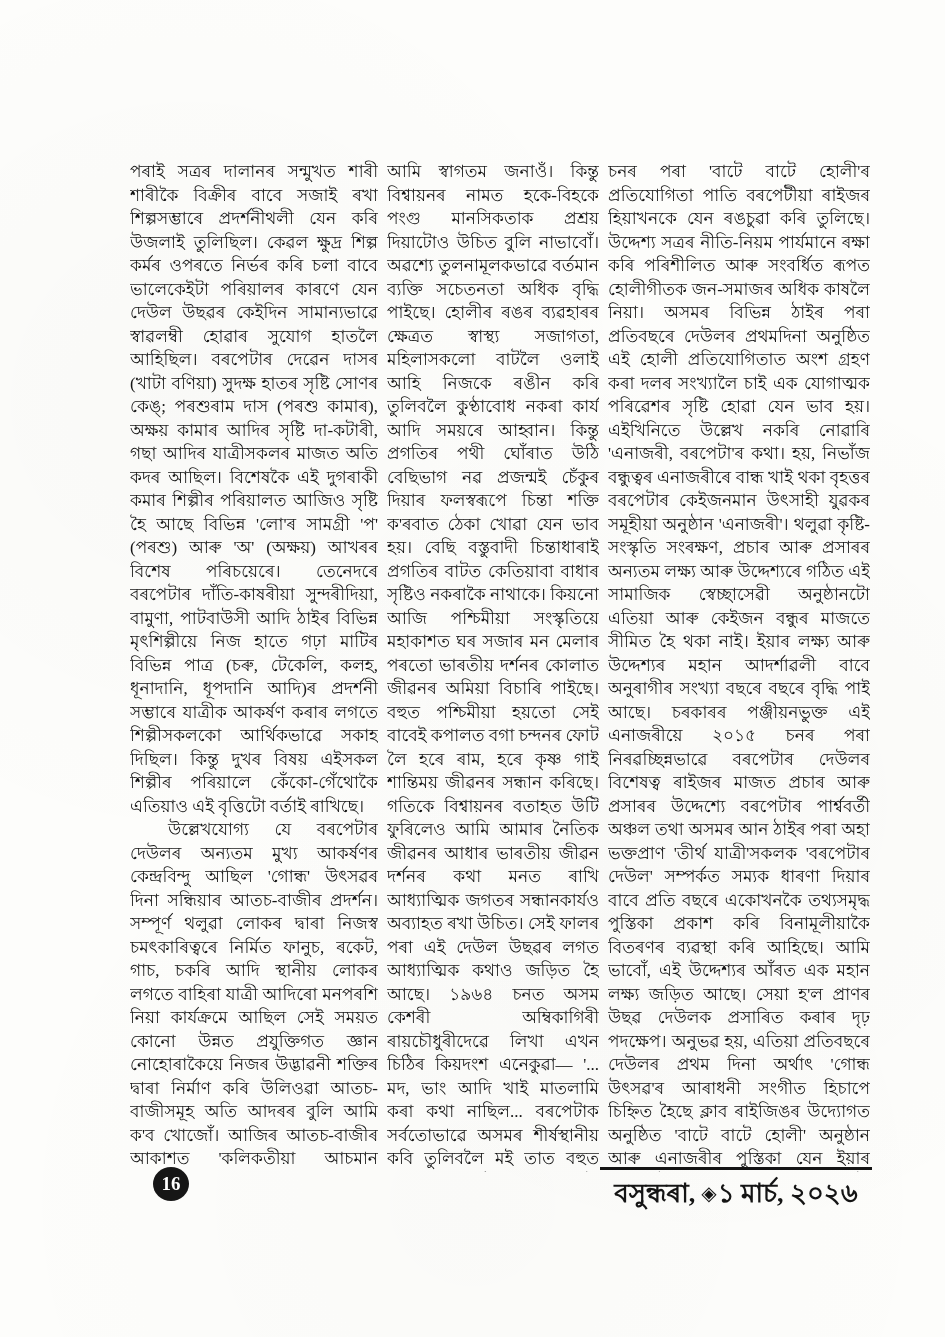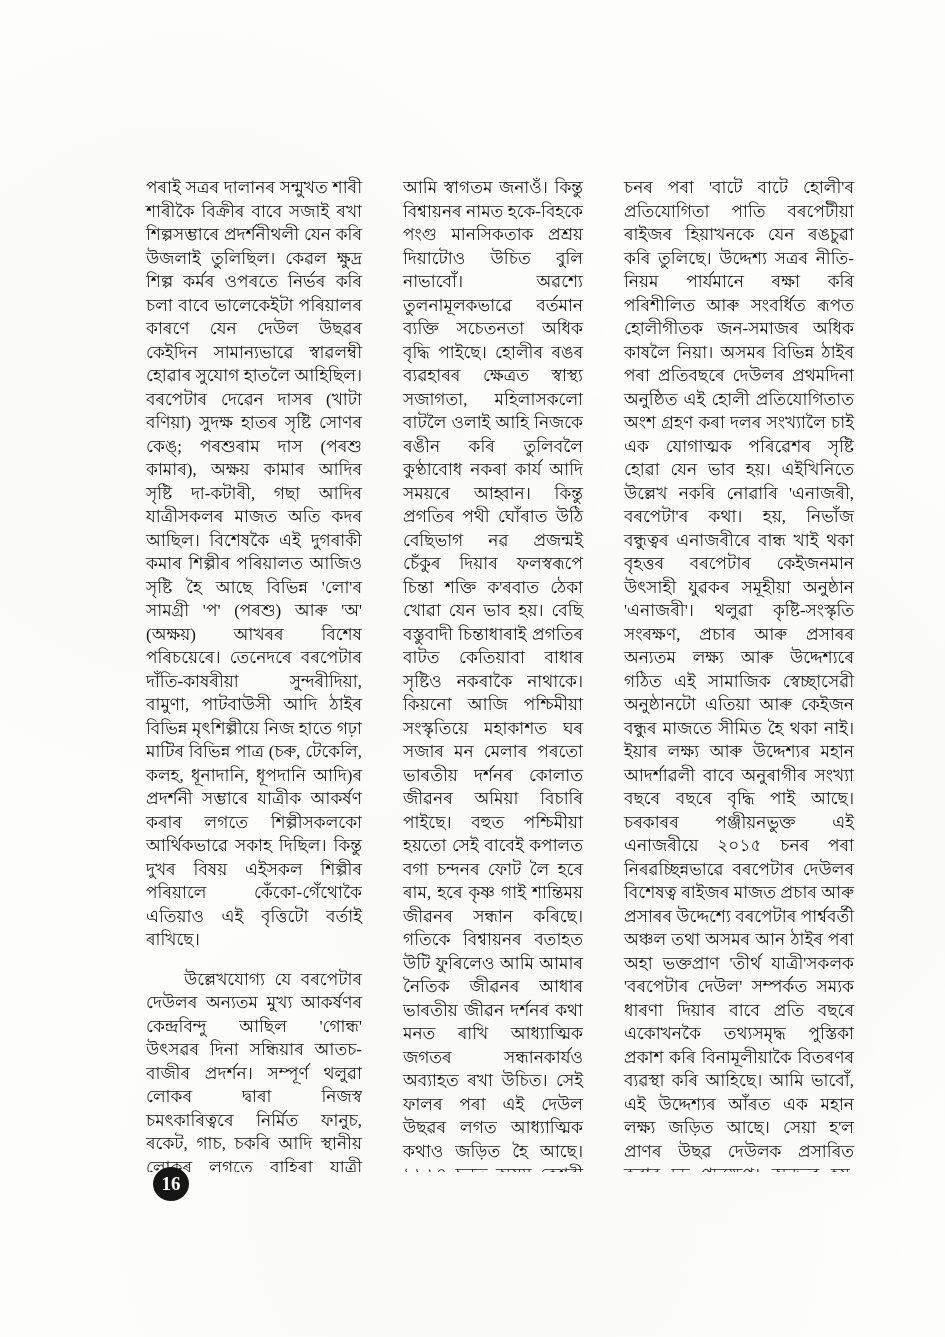--- a/index.html
+++ b/index.html
@@ -39,21 +39,21 @@
   }
   .col {
     height: 1012px;
     overflow: hidden;
     text-align: justify;
     font-size: 17px;
     line-height: 23.5px;
     letter-spacing: 0px;
   }
   .col p {
-    margin: 16px;
+    margin: 0;
     padding: 0;
   }
   .col p.indented {
     text-indent: 38px;
   }
   .page-num-badge {
     position: absolute;
     left: 153px;
     top: 1167px;
     width: 36px;
@@ -109,14 +109,17 @@
       <p>চনৰ পৰা 'বাটে বাটে হোলী'ৰ প্ৰতিযোগিতা পাতি বৰপেটীয়া ৰাইজৰ হিয়াখনকে যেন ৰঙচুৱা কৰি তুলিছে। উদ্দেশ্য সত্ৰৰ নীতি-নিয়ম পাৰ্যমানে ৰক্ষা কৰি পৰিশীলিত আৰু সংবৰ্ধিত ৰূপত হোলীগীতক জন-সমাজৰ অধিক কাষলৈ নিয়া। অসমৰ বিভিন্ন ঠাইৰ পৰা প্ৰতিবছৰে দেউলৰ প্ৰথমদিনা অনুষ্ঠিত এই হোলী প্ৰতিযোগিতাত অংশ গ্ৰহণ কৰা দলৰ সংখ্যালৈ চাই এক যোগাত্মক পৰিৱেশৰ সৃষ্টি হোৱা যেন ভাব হয়। এইখিনিতে উল্লেখ নকৰি নোৱাৰি 'এনাজৰী, বৰপেটা'ৰ কথা। হয়, নিভাঁজ বন্ধুত্বৰ এনাজৰীৰে বান্ধ খাই থকা বৃহত্তৰ বৰপেটাৰ কেইজনমান উৎসাহী যুৱকৰ সমূহীয়া অনুষ্ঠান 'এনাজৰী'। থলুৱা কৃষ্টি-সংস্কৃতি সংৰক্ষণ, প্ৰচাৰ আৰু প্ৰসাৰৰ অন্যতম লক্ষ্য আৰু উদ্দেশ্যৰে গঠিত এই সামাজিক স্বেচ্ছাসেৱী অনুষ্ঠানটো এতিয়া আৰু কেইজন বন্ধুৰ মাজতে সীমিত হৈ থকা নাই। ইয়াৰ লক্ষ্য আৰু উদ্দেশ্যৰ মহান আদৰ্শাৱলী বাবে অনুৰাগীৰ সংখ্যা বছৰে বছৰে বৃদ্ধি পাই আছে। চৰকাৰৰ পঞ্জীয়নভুক্ত এই এনাজৰীয়ে ২০১৫ চনৰ পৰা নিৰৱচ্ছিন্নভাৱে বৰপেটাৰ দেউলৰ বিশেষত্ব ৰাইজৰ মাজত প্ৰচাৰ আৰু প্ৰসাৰৰ উদ্দেশ্যে বৰপেটাৰ পাৰ্শ্ববৰ্তী অঞ্চল তথা অসমৰ আন ঠাইৰ পৰা অহা ভক্তপ্ৰাণ 'তীৰ্থ যাত্ৰী'সকলক 'বৰপেটাৰ দেউল' সম্পৰ্কত সম্যক ধাৰণা দিয়াৰ বাবে প্ৰতি বছৰে একোখনকৈ তথ্যসমৃদ্ধ পুস্তিকা প্ৰকাশ কৰি বিনামূলীয়াকৈ বিতৰণৰ ব্যৱস্থা কৰি আহিছে। আমি ভাবোঁ, এই উদ্দেশ্যৰ আঁৰত এক মহান লক্ষ্য জড়িত আছে। সেয়া হ'ল প্ৰাণৰ উছৱ দেউলক প্ৰসাৰিত কৰাৰ দৃঢ় পদক্ষেপ। অনুভৱ হয়, এতিয়া প্ৰতিবছৰে দেউলৰ প্ৰথম দিনা অৰ্থাৎ 'গোন্ধ উৎসৱ'ৰ আৰাধনী সংগীত হিচাপে চিহ্নিত হৈছে ক্লাব ৰাইজিঙৰ উদ্যোগত অনুষ্ঠিত 'বাটে বাটে হোলী' অনুষ্ঠান আৰু এনাজৰীৰ পুস্তিকা যেন ইয়াৰ মংগল উৰুলি। অৱশ্যে কেতিয়াবা এটা সাময়িক চিন্তায়ো মনত দোলা দিয়ে 'বাটে বাটে হোলী'ত হোলী গীতৰ প্ৰকৃত সুৰ, প্ৰকৃত অৰ্থত হোলী গীত তথা তাল-মানৰ ঐতিহ্য সদা ৰক্ষিত হ'বনে? এইটো অৱশ্যে স্বীকাৰ্য যে অসম কেশৰী অম্বিকাগিৰী ৰায়চৌধুৰীদেৱে প্ৰথম অসমীয়া হোলী গীত সৃষ্টিয়ে বৰপেটাৰ হোলী গীতৰ ক্ষেত্ৰখনত তেওঁৰ উত্তৰসূৰীসকলে উপযুক্তভাৱেই উৰ্বৰতা দি আহিছে। কেইবাটাও হোলীগীতৰ দৃশ্য-শ্ৰব্য কেছেট, কেইবাখনো হোলী গীতৰ কিতাপ প্ৰকাশ হোৱাৰ লগতে ভাৰতবৰ্ষৰ প্ৰখ্যাত কণ্ঠশিল্পী অনন্ত মহাদেৱন, অমৃত কণ্ঠ জুবিন গাৰ্গকে ধৰি কেইবাগৰাকী শিল্পীৰ কণ্ঠত বৰপেটাৰ হোলীগীত প্ৰচাৰিত হৈছে। এয়া আমাৰ বাবে শুভ বতৰা। অৱশ্যে ইয়াৰ পাছতো আমাৰ কিছু কৰণীয় আছে বুলি ভাবোঁ। যিদৰে পঞ্জাবৰ ভাংৰা গীত 'ভাঙৰা'</p>
 
     </div>
 
   </div>
 
   <div class="page-num-badge">
     <span>16</span>
   </div>
 
+  <div class="masthead">
+    <span>বসুন্ধৰা,</span><span class="ornament">◈</span><span>১ মাৰ্চ, ২০২৬</span>
+  </div>
 
 </div>
 
 </body></html>

